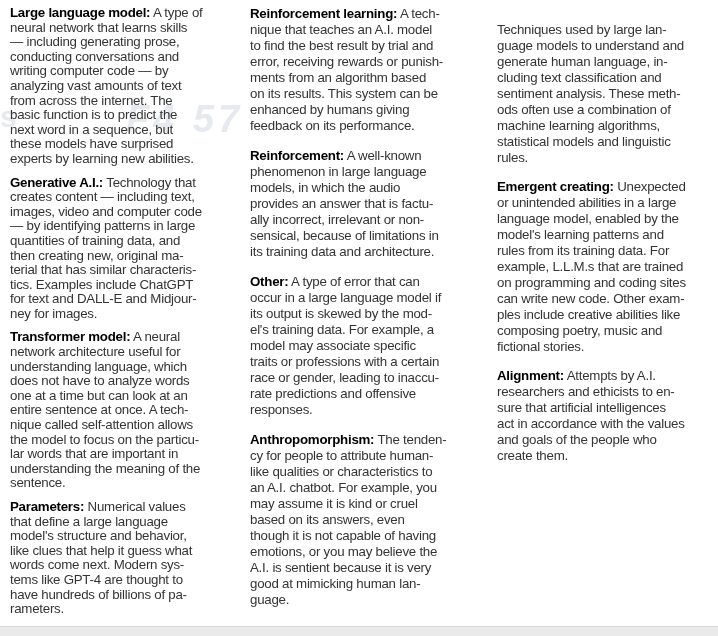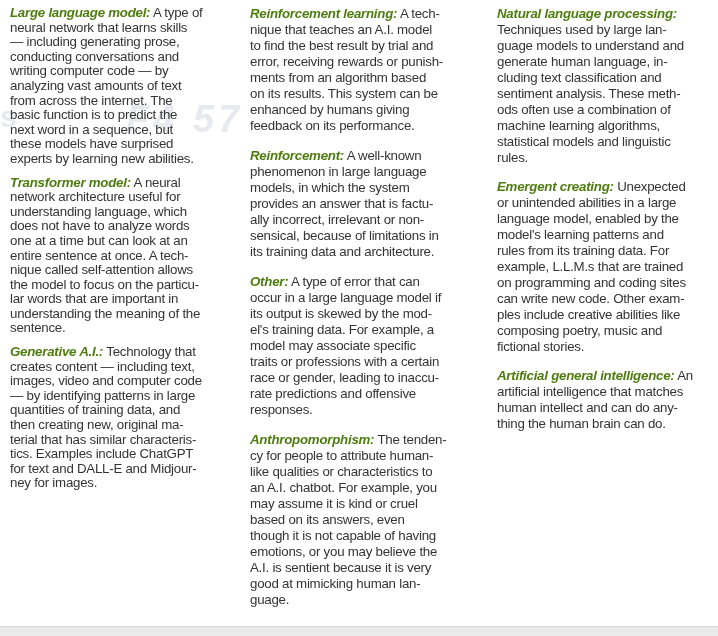--- a/index.html
+++ b/index.html
@@ -19,21 +19,21 @@
     top: 6px;
     color: #343434;
     font-size: 13.3px;
     letter-spacing: -0.25px;
     z-index: 2;
   }
   .entry {
     margin: 0;
     white-space: pre-line;
   }
-  .entry b { font-weight: bold; color: #4d7c0f; font-style: italic; }
+  .entry b { font-weight: bold; color: #000000; }
   #col-1 { left: 10px;  width: 232px; line-height: 14.6px; }
   #col-2 { left: 250px; width: 234px; line-height: 16px; }
   #col-3 { left: 497px; width: 221px; line-height: 16px; }
   #col-1 .entry { margin-bottom: 9px; }
   #col-2 .entry { margin-bottom: 14px; }
   #col-3 .entry { margin-bottom: 13px; }
   .watermark {
     position: absolute;
     z-index: 1;
     font-weight: bold;
@@ -64,55 +64,63 @@
 neural network that learns skills
 — including generating prose,
 conducting conversations and
 writing computer code — by
 analyzing vast amounts of text
 from across the internet. The
 basic function is to predict the
 next word in a sequence, but
 these models have surprised
 experts by learning new abilities.</span></p>
+    <p class="entry"><b>Generative A.I.:</b><span> Technology that
+creates content — including text,
+images, video and computer code
+— by identifying patterns in large
+quantities of training data, and
+then creating new, original ma-
+terial that has similar characteris-
+tics. Examples include ChatGPT
+for text and DALL-E and Midjour-
+ney for images.</span></p>
     <p class="entry"><b>Transformer model:</b><span> A neural
 network architecture useful for
 understanding language, which
 does not have to analyze words
 one at a time but can look at an
 entire sentence at once. A tech-
 nique called self-attention allows
 the model to focus on the particu-
 lar words that are important in
 understanding the meaning of the
 sentence.</span></p>
-    <p class="entry"><b>Generative A.I.:</b><span> Technology that
-creates content — including text,
-images, video and computer code
-— by identifying patterns in large
-quantities of training data, and
-then creating new, original ma-
-terial that has similar characteris-
-tics. Examples include ChatGPT
-for text and DALL-E and Midjour-
-ney for images.</span></p>
+    <p class="entry"><b>Parameters:</b><span> Numerical values
+that define a large language
+model's structure and behavior,
+like clues that help it guess what
+words come next. Modern sys-
+tems like GPT-4 are thought to
+have hundreds of billions of pa-
+rameters.</span></p>
   </div>
 
   <div id="col-2" class="col">
     <p class="entry"><b>Reinforcement learning:</b><span> A tech-
 nique that teaches an A.I. model
 to find the best result by trial and
 error, receiving rewards or punish-
 ments from an algorithm based
 on its results. This system can be
 enhanced by humans giving
 feedback on its performance.</span></p>
     <p class="entry"><b>Reinforcement:</b><span> A well-known
 phenomenon in large language
-models, in which the system
+models, in which the audio
 provides an answer that is factu-
 ally incorrect, irrelevant or non-
 sensical, because of limitations in
 its training data and architecture.</span></p>
     <p class="entry"><b>Other:</b><span> A type of error that can
 occur in a large language model if
 its output is skewed by the mod-
 el's training data. For example, a
 model may associate specific
 traits or professions with a certain
@@ -126,42 +134,44 @@
 may assume it is kind or cruel
 based on its answers, even
 though it is not capable of having
 emotions, or you may believe the
 A.I. is sentient because it is very
 good at mimicking human lan-
 guage.</span></p>
   </div>
 
   <div id="col-3" class="col">
-    <p class="entry"><b>Natural language processing:</b><span>
+    <p class="entry"><span>
 Techniques used by large lan-
 guage models to understand and
 generate human language, in-
 cluding text classification and
 sentiment analysis. These meth-
 ods often use a combination of
 machine learning algorithms,
 statistical models and linguistic
 rules.</span></p>
     <p class="entry"><b>Emergent creating:</b><span> Unexpected
 or unintended abilities in a large
 language model, enabled by the
 model's learning patterns and
 rules from its training data. For
 example, L.L.M.s that are trained
 on programming and coding sites
 can write new code. Other exam-
 ples include creative abilities like
 composing poetry, music and
 fictional stories.</span></p>
-    <p class="entry"><b>Artificial general intelligence:</b><span> An
-artificial intelligence that matches
-human intellect and can do any-
-thing the human brain can do.</span></p>
+    <p class="entry"><b>Alignment:</b><span> Attempts by A.I.
+researchers and ethicists to en-
+sure that artificial intelligences
+act in accordance with the values
+and goals of the people who
+create them.</span></p>
   </div>
 
   <div id="footer-strip"></div>
 
 </div>
 
 </body></html>

